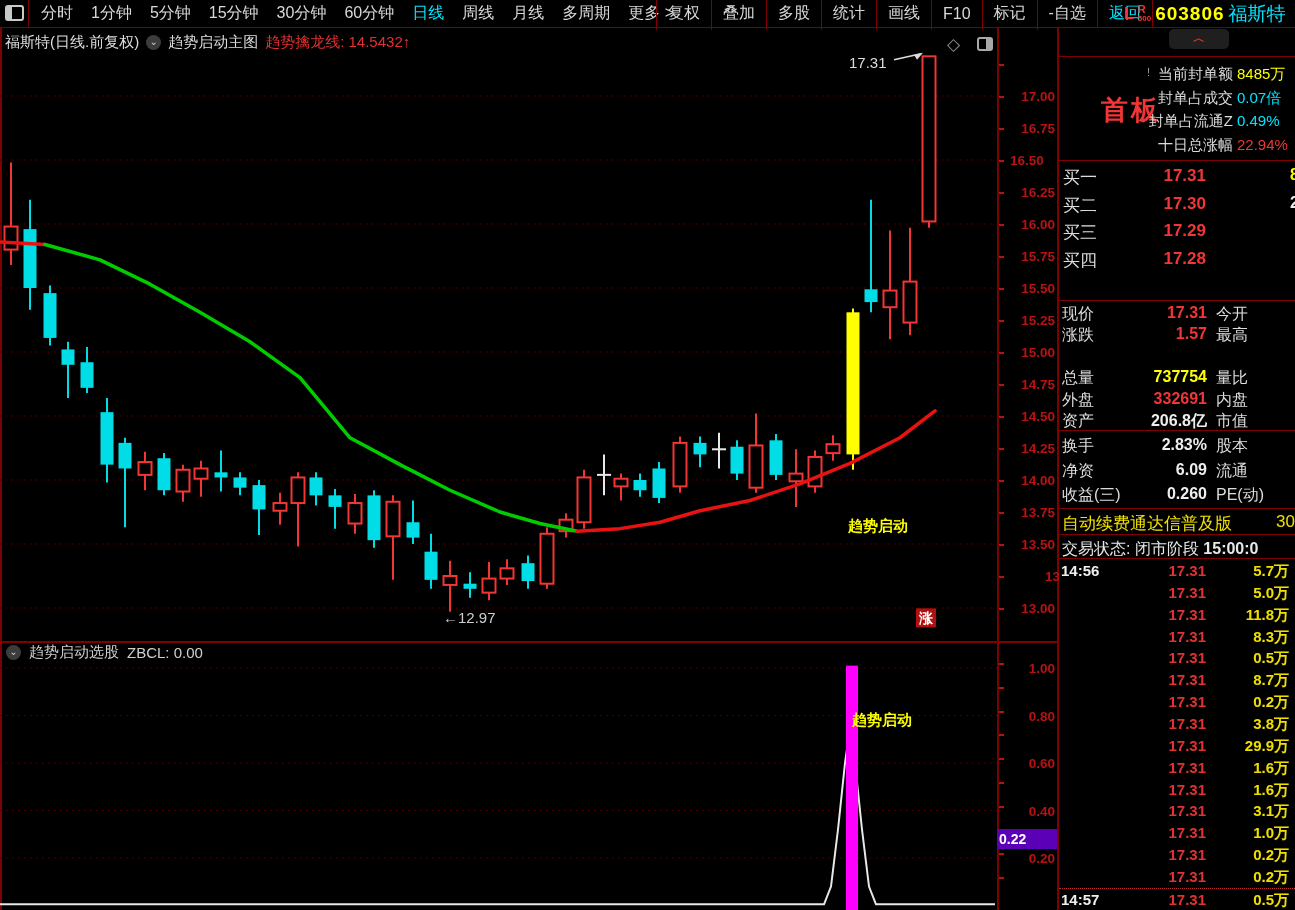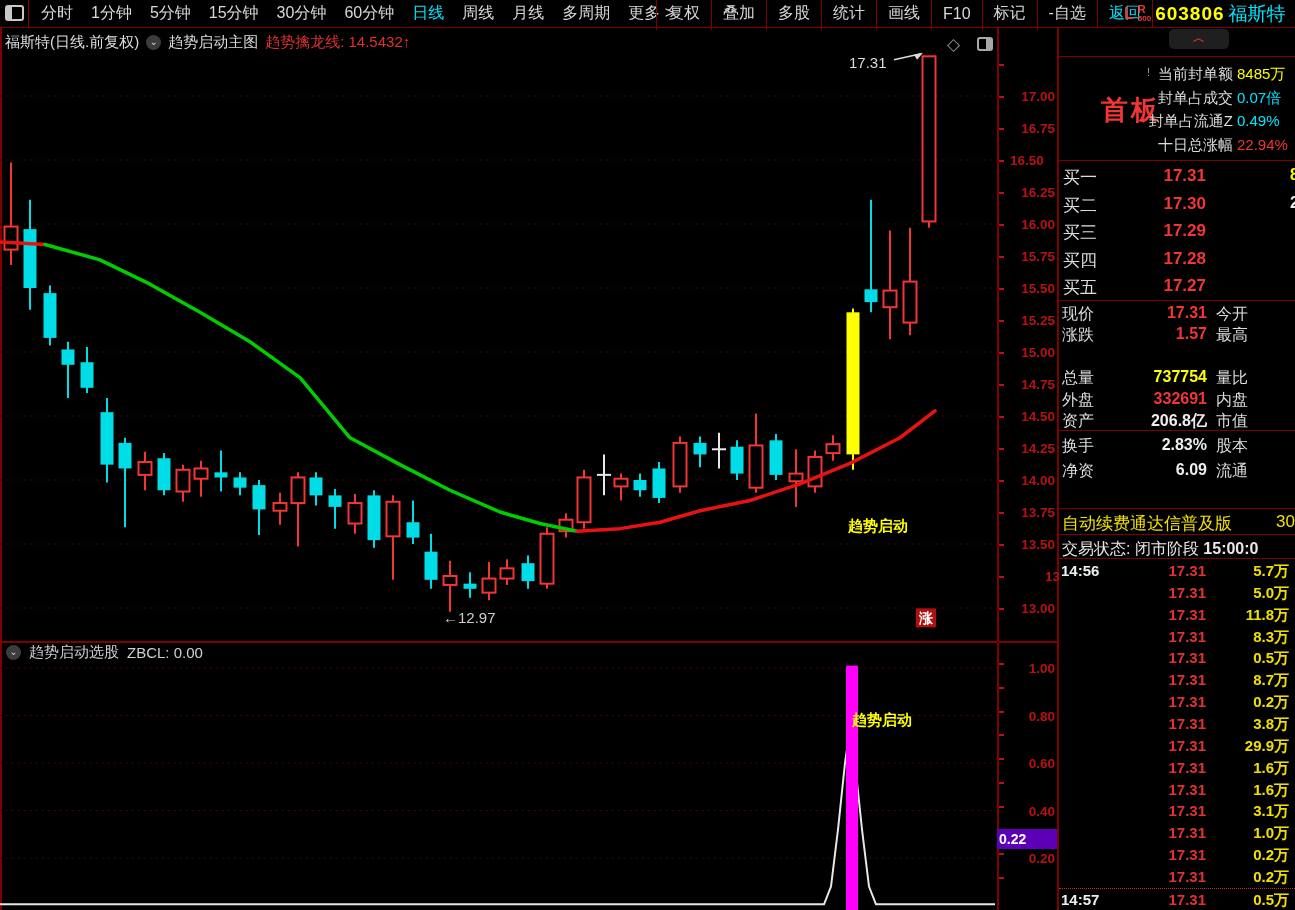--- a/index.html
+++ b/index.html
@@ -383,25 +383,20 @@
       <div class="bid-row" style="top: 189.2px;">
         <span class="bid-label">买三</span>
         <span class="bid-price">17.29</span>
         <span class="bid-vol c-white"></span>
       </div>
       <div class="bid-row" style="top: 216.8px;">
         <span class="bid-label">买四</span>
         <span class="bid-price">17.28</span>
         <span class="bid-vol c-white"></span>
       </div>
-      <div class="bid-row" style="top: 244.4px;">
-        <span class="bid-label">买五</span>
-        <span class="bid-price">17.27</span>
-        <span class="bid-vol c-white"></span>
-      </div>
       <div class="q-row" style="top: 274px;">
         <span class="q-label">现价</span>
         <span class="q-value c-red">17.31</span>
         <span class="q-label2">今开</span>
       </div>
       <div class="q-row" style="top: 295.4px;">
         <span class="q-label">涨跌</span>
         <span class="q-value c-red">1.57</span>
         <span class="q-label2">最高</span>
       </div>
@@ -423,20 +418,25 @@
       <div class="q-row" style="top: 406px;">
         <span class="q-label">换手</span>
         <span class="q-value c-white">2.83%</span>
         <span class="q-label2">股本</span>
       </div>
       <div class="q-row" style="top: 430.6px;">
         <span class="q-label">净资</span>
         <span class="q-value c-white">6.09</span>
         <span class="q-label2">流通</span>
       </div>
+      <div class="q-row" style="top: 455.2px;">
+        <span class="q-label">收益(三)</span>
+        <span class="q-value c-white">0.260</span>
+        <span class="q-label2">PE(动)</span>
+      </div>
       <div class="tick-row" style="top: 532px;">
         <span class="tick-time">14:56</span>
         <span class="tick-price">17.31</span>
         <span class="tick-vol">5.7万</span>
       </div>
       <div class="tick-row" style="top: 553.85px;">
         <span class="tick-time"></span>
         <span class="tick-price">17.31</span>
         <span class="tick-vol">5.0万</span>
       </div>

